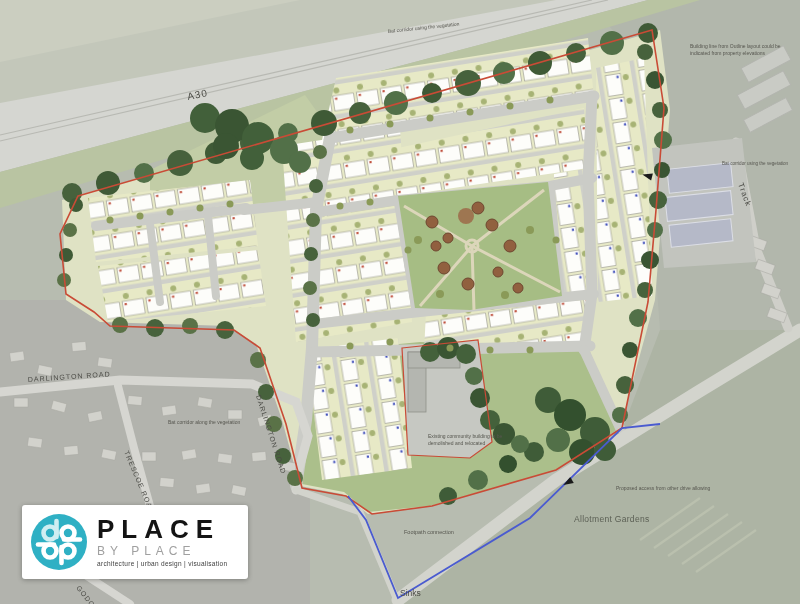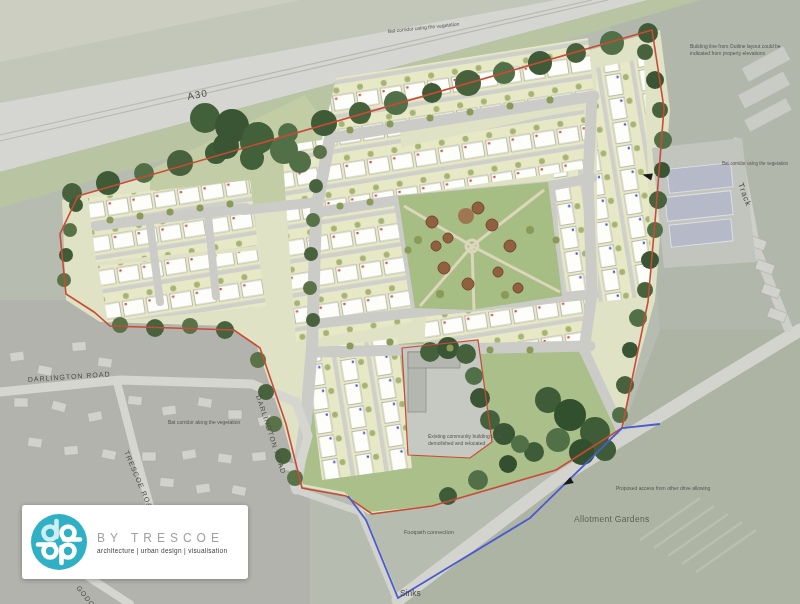--- a/index.html
+++ b/index.html
@@ -344,17 +344,18 @@
         <circle cx="20" cy="20" r="6.5"></circle>
             <path d="M26.5,24 L26.5,8"></path>
       </g>
       <g stroke="#ffffff" transform="rotate(270 29 29)">
         <circle cx="20" cy="20" r="6.5"></circle>
             <path d="M26.5,24 L26.5,8"></path>
       </g>
     </g>
   </svg>
   <div class="logo-text">
-    <span class="logo-secondary">BY TRESCOE</span>
+    <span class="logo-primary">PLACE</span>
+    <span class="logo-secondary">BY PLACE</span>
     <span class="logo-tagline">architecture  |  urban design  |  visualisation</span>
   </div>
 </div>
 </div>
 
 </body></html>

